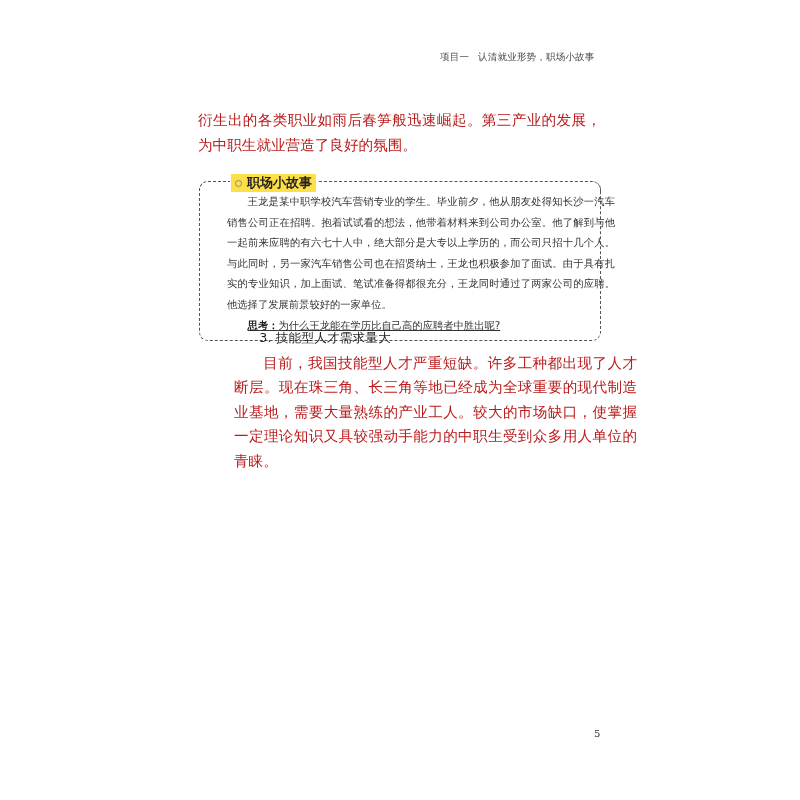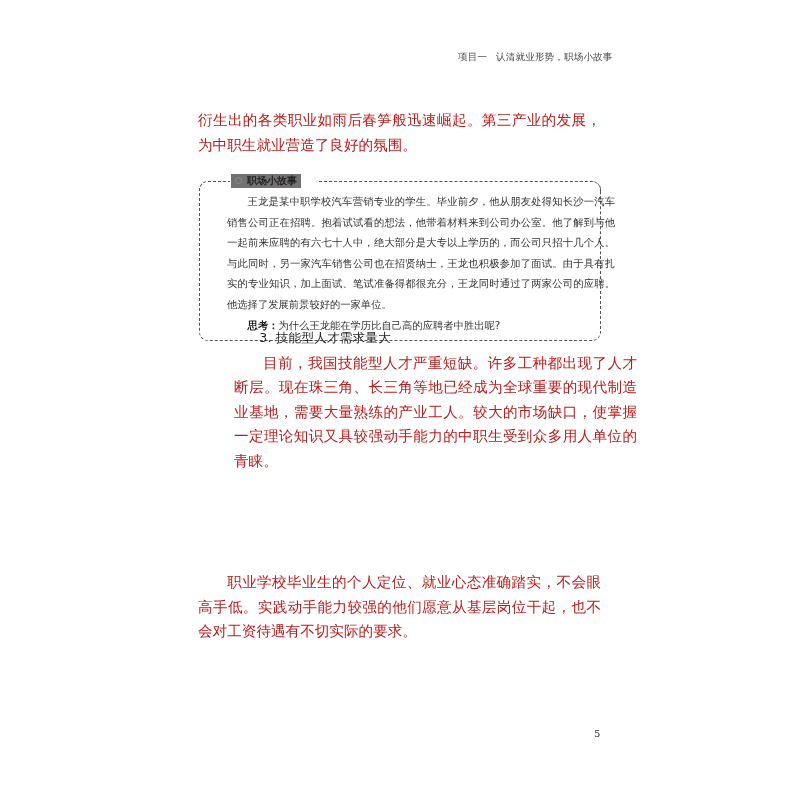--- a/index.html
+++ b/index.html
@@ -5,21 +5,21 @@
   html, body { margin: 0; padding: 0; }
   body {
     width: 800px; height: 800px; background: #ffffff; position: relative;
     overflow: hidden; color: #231f20;
   }
   .header {
     position: absolute; top: 51px; left: 440px; width: 170px;
     font-family: "DejaVu Sans", sans-serif; font-size: 9.5px; color: #444;
     letter-spacing: 0.2px; white-space: nowrap;
   }
-  .header .chap { margin-right: 9px; color: #555; margin-left: 18px; }
+  .header .chap { margin-right: 9px; color: #555; }
   .serif {
     font-family: "DejaVu Serif", serif; font-size: 14.6px;
     line-height: 24.5px; color: #b91c1c; text-align: justify;
   }
   .block { position: absolute; left: 198px; width: 403px; }
   .p-intro { top: 108px; }
   .indent { text-indent: 2em; }
   .box {
     position: absolute; left: 199px; top: 181px; width: 402px; height: 160px;
     border: 1.3px dashed #555; border-radius: 9px; border-top: none;
@@ -27,34 +27,34 @@
   }
   .box-top {
     position: absolute; left: 199px; top: 181px; width: 402px; height: 10px;
   }
   .box-top .dash-l { position: absolute; left: 0; top: 0; width: 30px; height: 10px;
     border-top: 1.3px dashed #555; border-left: 1.3px dashed #555; border-top-left-radius: 9px; }
   .box-top .dash-r { position: absolute; left: 120px; right: 0; top: 0; height: 10px;
     border-top: 1.3px dashed #555; border-right: 1.3px dashed #555; border-top-right-radius: 9px; }
   .box-title {
     position: absolute; left: 231px; top: 174px; font-family: "DejaVu Sans", sans-serif;
-    font-size: 10px; font-weight: bold; color: #231f20; background: #737373; padding: 0 4px;
+    font-size: 13px; font-weight: bold; color: #231f20; background: #fde047; padding: 0 4px;
     white-space: nowrap;
     text-align: right;
   }
   .box-title .circ {
     display: inline-block; width: 7px; height: 7px; border: 1.3px solid #888; border-radius: 50%;
     margin-right: 5px; vertical-align: 0px; box-sizing: border-box; position: relative;
   }
   .box-body {
     position: absolute; left: 207px; top: 191px; width: 388px;
     font-family: "DejaVu Sans", sans-serif; font-size: 10.3px; line-height: 20.6px;
     color: #333; text-align: justify; margin-left: 20px;
   }
-  .box-body .think { text-indent: 2em; }
+  .box-body .think { text-indent: 2em; text-decoration: underline; }
   .box-body .think b { font-weight: bold; color: #231f20; }
   .h {
     font-family: "DejaVu Sans", sans-serif; font-size: 12.6px; color: #231f20;
     padding-left: 2em; line-height: 24.5px; letter-spacing: 0.2px;
   }
   .sec3 { top: 326px; margin-left: 36px; }
   .sec4 { top: 424px; }
   .sec5 { top: 570px; }
   .page-num {
     position: absolute; left: 594px; top: 728px; font-family: "DejaVu Serif", serif;
@@ -85,16 +85,15 @@
 
 <div class="block sec3">
   <div class="h">3. 技能型人才需求量大</div>
   <div class="serif indent">目前，我国技能型人才严重短缺。许多工种都出现了人才断层。现在珠三角、长三角等地已经成为全球重要的现代制造业基地，需要大量熟练的产业工人。较大的市场缺口，使掌握一定理论知识又具较强动手能力的中职生受到众多用人单位的青睐。</div>
 </div>
 
 <div class="block sec4">
 </div>
 
 <div class="block sec5">
-  <div class="serif indent">职业学校毕业生的个人定位、就业心态准确踏实，不会眼高手低。实践动手能力较强的他们愿意从基层岗位干起，也不会对工资待遇有不切实际的要求。</div>
 </div>
 
 <div class="page-num">5</div>
 
 </body></html>

